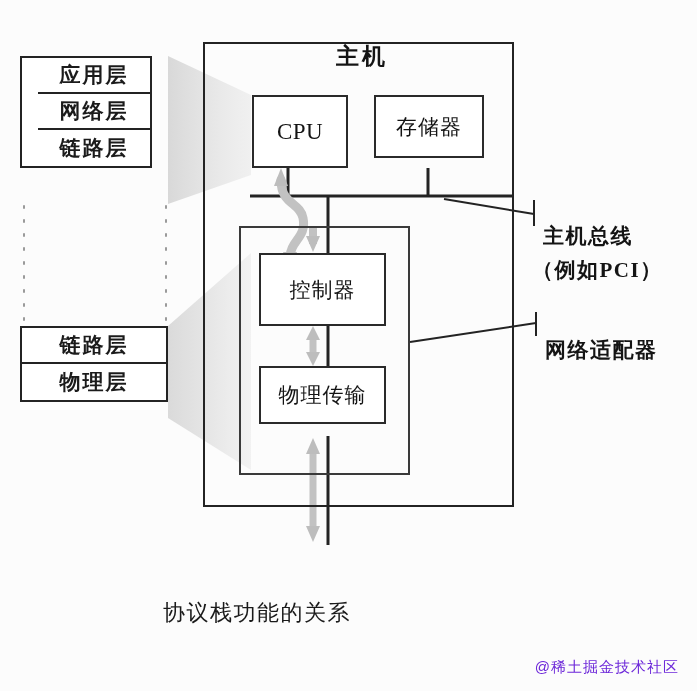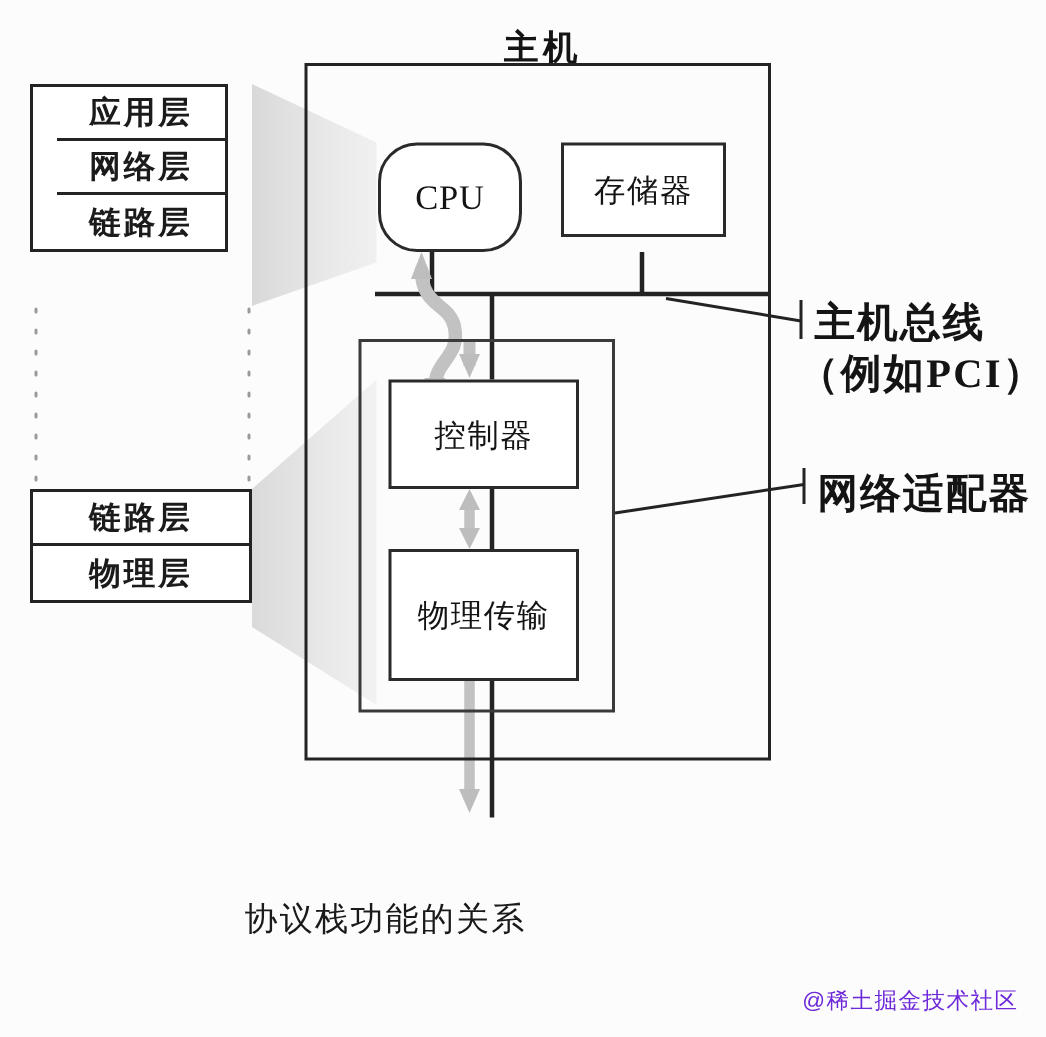--- a/index.html
+++ b/index.html
@@ -69,23 +69,24 @@
   }
 
   
   .lbl {
     position: absolute;
     font-size: 21px;
     letter-spacing: 1px;
     color: #141414;
     white-space: nowrap;
     font-family: "Liberation Serif", "DejaVu Serif", serif;
+    margin-top: 25px;
   }
   .title-host { font-size: 23px; font-weight: 600; letter-spacing: 3px; }
-  .annot { font-size: 27px; font-weight: 600; letter-spacing: 1.5px; }
+  .annot { font-size: 21px; font-weight: 600; letter-spacing: 1.5px; }
 
   
   .caption {
     position: absolute;
     font-size: 22px;
     letter-spacing: 1.5px;
     color: #1a1a1a;
     white-space: nowrap;
   }
 
@@ -188,35 +189,35 @@
 
   <div class="stack" style="left:20px; top:326px; width:148px;">
     <div class="cell">链路层</div>
     <div class="cell">物理层</div>
   </div>
 
   <div class="lbl title-host" style="left:336px; top:16px;">主机</div>
 
   <div class="hostbox" style="left:203px; top:42px; width:311px; height:465px;"></div>
 
-  <div class="unitbox latin" style="left:252px; top:95px; width:96px; height:73px;border-radius:26px;">
+  <div class="unitbox latin" style="left:252px; top:95px; width:96px; height:73px;">
     <span>CPU</span>
   </div>
 
   <div class="unitbox" style="left:374px; top:95px; width:110px; height:63px;">
     <span>存储器</span>
   </div>
 
   <div class="adapterbox" style="left:239px; top:226px; width:171px; height:249px;"></div>
 
   <div class="unitbox" style="left:259px; top:253px; width:127px; height:73px;align-items:center;">
     <span>控制器</span>
   </div>
 
-  <div class="unitbox" style="left:259px; top:366px; width:127px; height:88px;">
+  <div class="unitbox" style="left:259px; top:366px; width:127px; height:58px;">
     <span>物理传输</span>
   </div>
 
   <div class="lbl annot" style="left:543px; top:197px;">主机总线</div>
   <div class="lbl annot" style="left:545px; top:311px;">网络适配器</div>
 
   <div class="lbl annot" style="left:532px; top:231px;">（例如PCI）</div>
 
   <div class="caption" style="left:163px; top:598px;">协议栈功能的关系</div>
 

